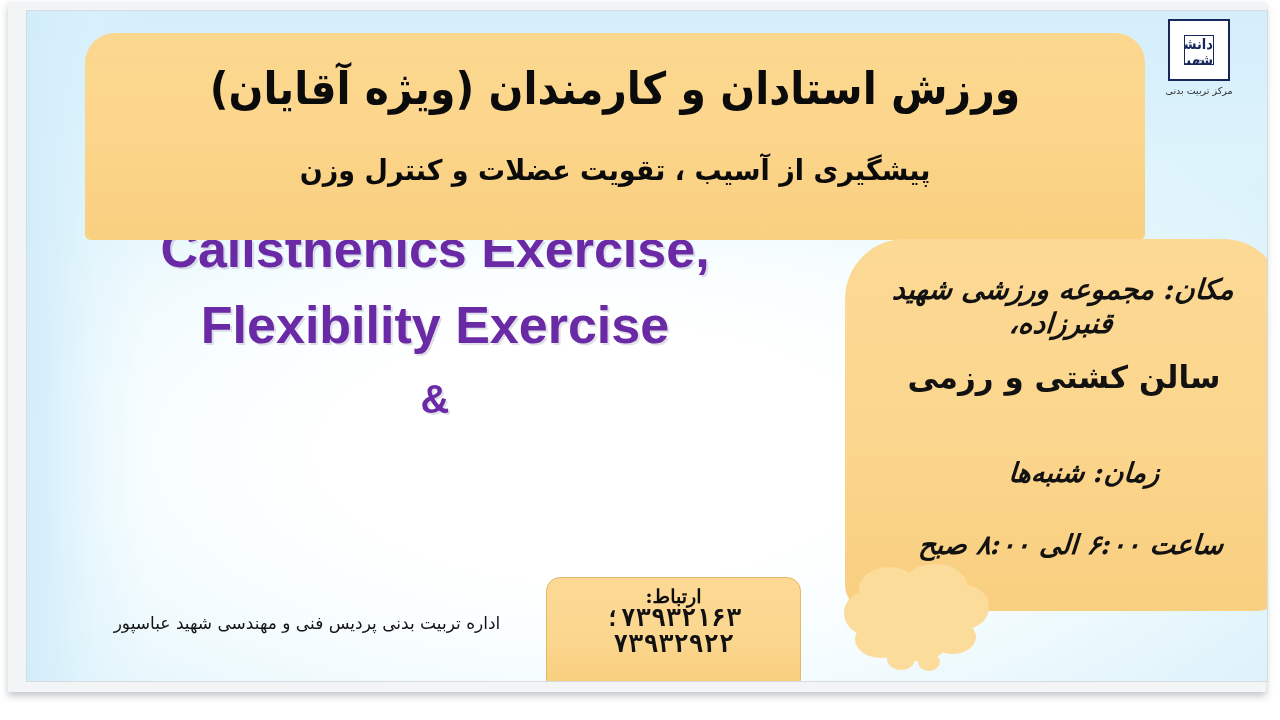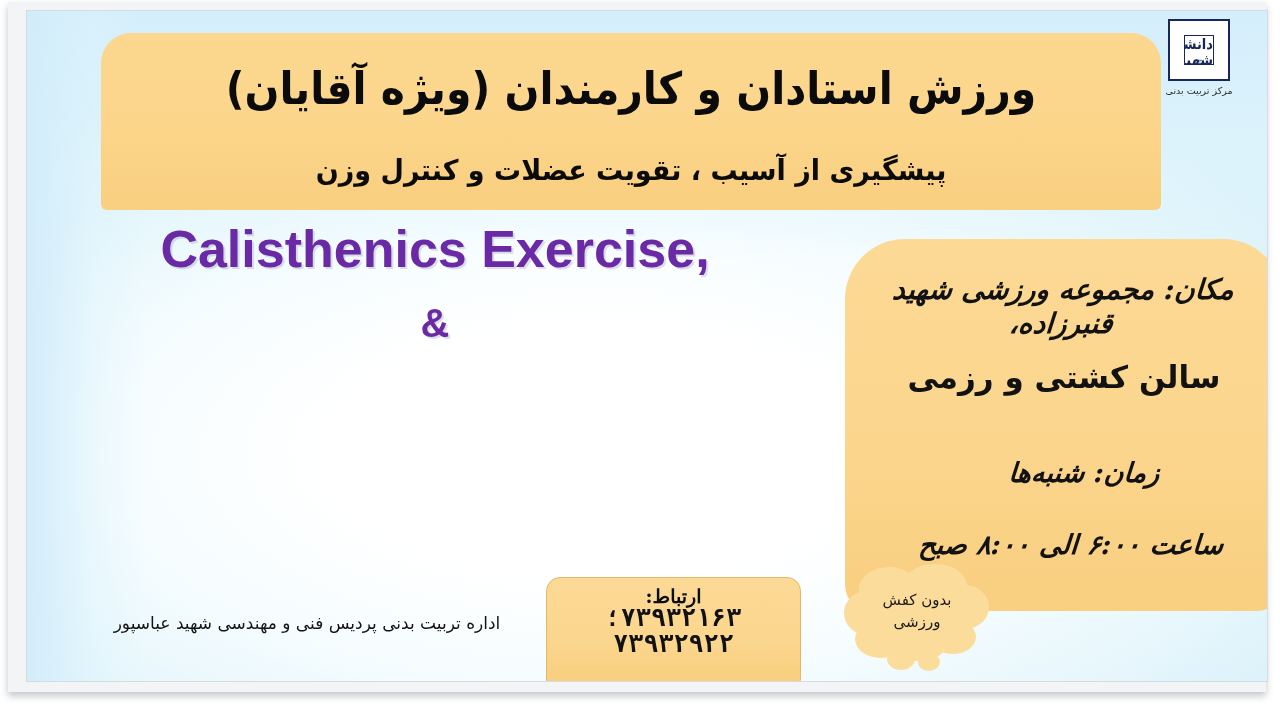--- a/index.html
+++ b/index.html
@@ -116,24 +116,24 @@
     font-size: 9.5px;
     color: #2d2d2d;
     direction: rtl;
     font-family: "DejaVu Sans", sans-serif;
     white-space: nowrap;
   }
 
   
   .title-card {
     position: absolute;
-    left: 74px;
+    left: 58px;
     top: 22px;
     width: 1060px;
-    height: 177px;
+    height: 207px;
     background: linear-gradient(to bottom, #fbd78f 0%, #fcd68c 45%, #f9cf80 100%);
     border-radius: 30px 30px 6px 6px;
     z-index: 4;
   }
   .title-main {
     position: absolute;
     left: 0; right: 0;
     top: 32px;
     text-align: center;
     direction: rtl;
@@ -334,20 +334,21 @@
               <div>بهشتی</div>
             </div>
             <div class="logo-date">۱۳۳۸</div>
           </div>
         </div>
         <div class="logo-caption">مرکز تربیت بدنی</div>
       </div>
 
       <div class="eng-block">
         <div class="eng-line eng-l1">Calisthenics Exercise,</div>
+        <div class="eng-line eng-l2">Flexibility Exercise</div>
         <div class="eng-line eng-amp">&amp;</div>
       </div>
 
       <div class="info-card">
         <div class="info-place">مکان: مجموعه ورزشی شهید قنبرزاده،</div>
         <div class="info-hall">سالن کشتی و رزمی</div>
         <div class="info-day">زمان: شنبه‌ها</div>
         <div class="info-hours">ساعت ۶:۰۰ الی ۸:۰۰ صبح</div>
       </div>
 
@@ -359,24 +360,20 @@
             <ellipse cx="122" cy="44" rx="24" ry="22"></ellipse>
             <ellipse cx="24" cy="50" rx="23" ry="22"></ellipse>
             <ellipse cx="74" cy="52" rx="50" ry="30"></ellipse>
             <ellipse cx="38" cy="76" rx="26" ry="19"></ellipse>
             <ellipse cx="76" cy="80" rx="28" ry="18"></ellipse>
             <ellipse cx="110" cy="74" rx="23" ry="17"></ellipse>
             <ellipse cx="58" cy="96" rx="14" ry="11"></ellipse>
             <ellipse cx="86" cy="99" rx="11" ry="9"></ellipse>
           </g>
         </svg>
-        <div class="cloud-text">
-          <div>بدون کفش</div>
-          <div>ورزشی</div>
-        </div>
       </div>
 
       <div class="contact-card">
         <div class="contact-title">ارتباط:</div>
         <div class="contact-line">۷۳۹۳۲۱۶۳؛ ۷۳۹۳۲۹۲۲</div>
       </div>
 
       <div class="footer-dept">اداره تربیت بدنی پردیس فنی و مهندسی شهید عباسپور</div>
 
     </div>

